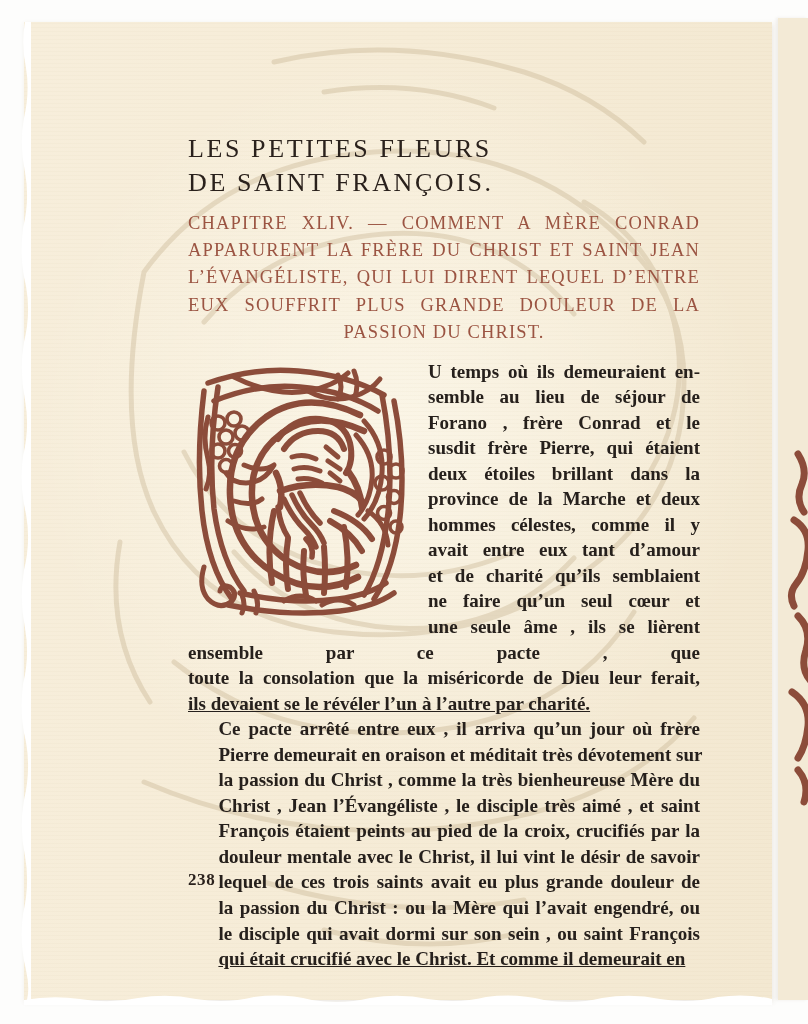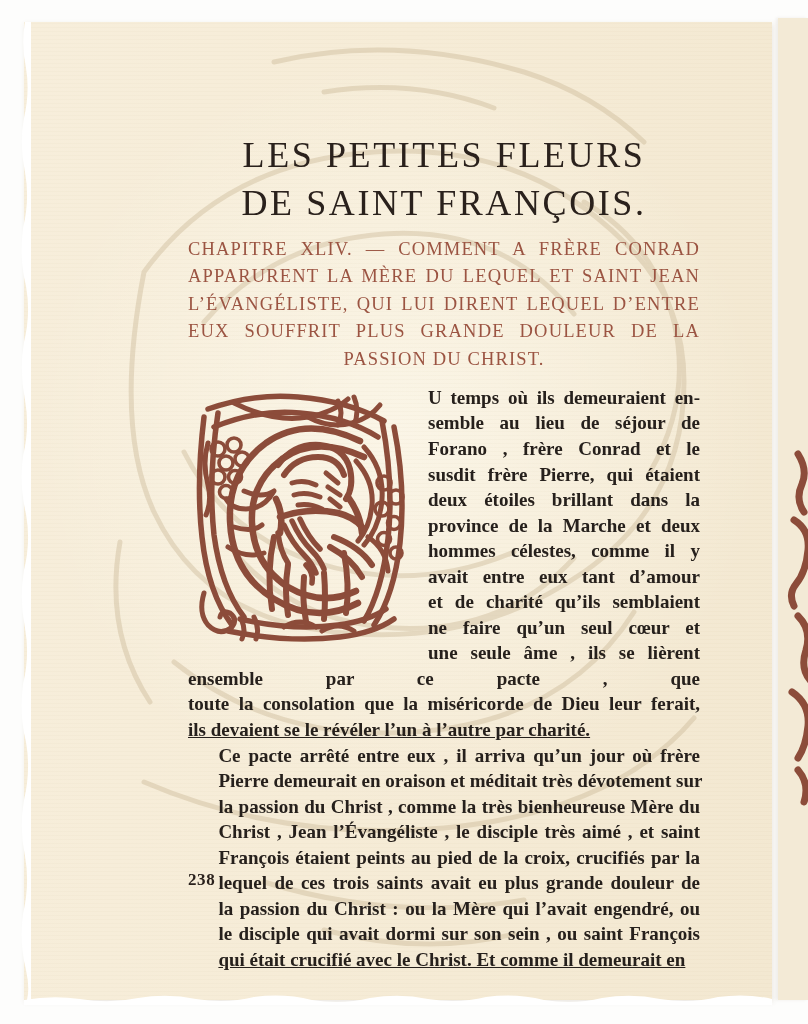--- a/index.html
+++ b/index.html
@@ -94,23 +94,23 @@
   #printed-area {
     position: absolute;
     left: 164px;
     top: 110px;
     width: 512px;
     height: 780px;
   }
 
   
   .book-title {
-    text-align: center;
+    text-align: left;
     color: #2a211c;
-    font-size: 36px;
+    font-size: 26px;
     letter-spacing: 2.6px;
     line-height: 1.32;
     font-weight: normal;
     margin: 0;
     white-space: nowrap;
   }
   .book-title .line2 { display: block; }
 
   .chapter-heading {
     margin: 9px 0 0 0;
@@ -237,22 +237,22 @@
   </svg>
 
   <div id="printed-area">
 
     <h1 class="book-title">
       <span>LES PETITES FLEURS</span>
       <span class="line2">DE SAINT FRANÇOIS.</span>
     </h1>
 
     <div class="chapter-heading">
-      <span class="ch-justified">CHAPITRE XLIV. — COMMENT A FRÈRE CONRAD</span>
-      <span class="ch-justified">APPARURENT LA MÈRE DU LEQUEL ET SAINT JEAN</span>
+      <span class="ch-justified">CHAPITRE XLIV. — COMMENT A MÈRE CONRAD</span>
+      <span class="ch-justified">APPARURENT LA FRÈRE DU CHRIST ET SAINT JEAN</span>
       <span class="ch-justified">L’ÉVANGÉLISTE, QUI LUI DIRENT LEQUEL D’ENTRE</span>
       <span class="ch-justified">EUX SOUFFRIT PLUS GRANDE DOULEUR DE LA</span>
       <span class="ch-line">PASSION DU CHRIST.</span>
     </div>
 
     <div id="body-text">
 
       <div id="initial-block">
         <svg viewBox="0 0 226 258">
           <g fill="none" stroke="currentColor" stroke-linecap="round" stroke-linejoin="round">
@@ -381,20 +381,21 @@
         <span class="wide-line">toute la consolation que la miséricorde de Dieu leur ferait,</span>
         <span class="wide-line tail">ils devaient se le révéler l’un à l’autre par charité.</span>
       </p>
 
       <p id="para-two">
         <span class="wide-line">Ce pacte arrêté entre eux , il arriva qu’un jour où frère</span>
         <span class="wide-line">Pierre demeurait en oraison et méditait très dévotement sur</span>
         <span class="wide-line">la passion du Christ , comme la très bienheureuse Mère du</span>
         <span class="wide-line">Christ , Jean l’Évangéliste , le disciple très aimé , et saint</span>
         <span class="wide-line">François étaient peints au pied de la croix, crucifiés par la</span>
+        <span class="wide-line">douleur mentale avec le Christ, il lui vint le désir de savoir</span>
         <span class="wide-line">lequel de ces trois saints avait eu plus grande douleur de</span>
         <span class="wide-line">la passion du Christ : ou la Mère qui l’avait engendré, ou</span>
         <span class="wide-line">le disciple qui avait dormi sur son sein , ou saint François</span>
         <span class="wide-line tail">qui était crucifié avec le Christ. Et comme il demeurait en</span>
       </p>
 
     </div>
 
     <div id="folio">238</div>
 

